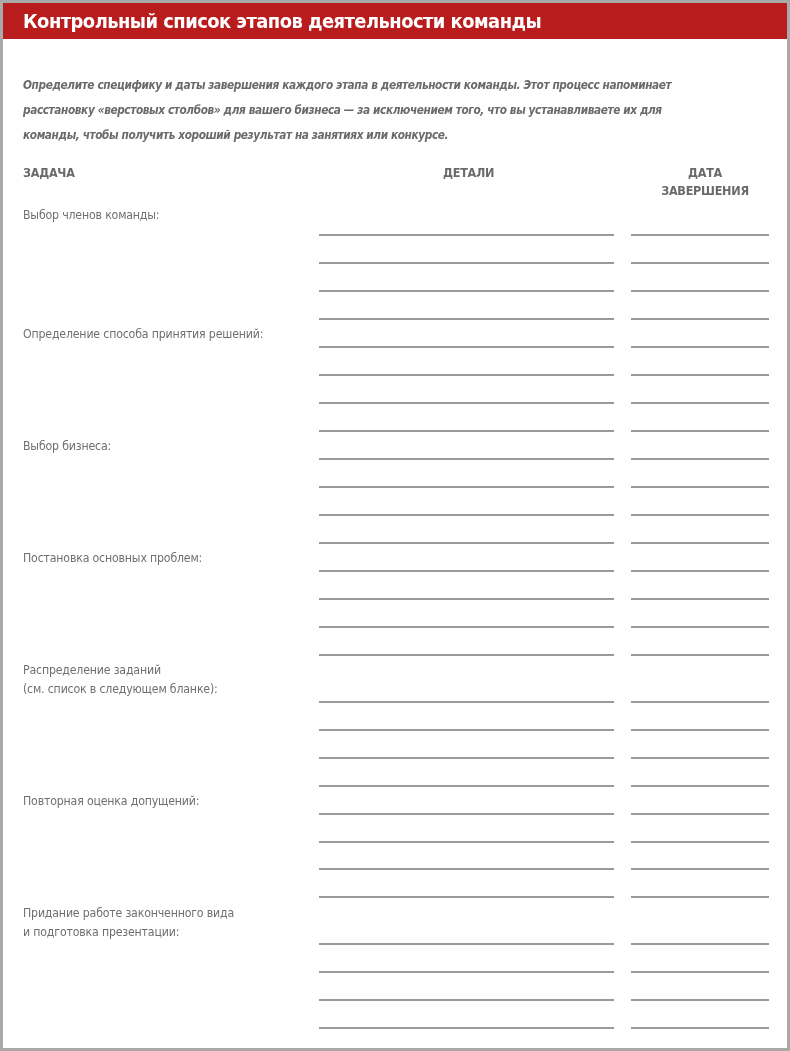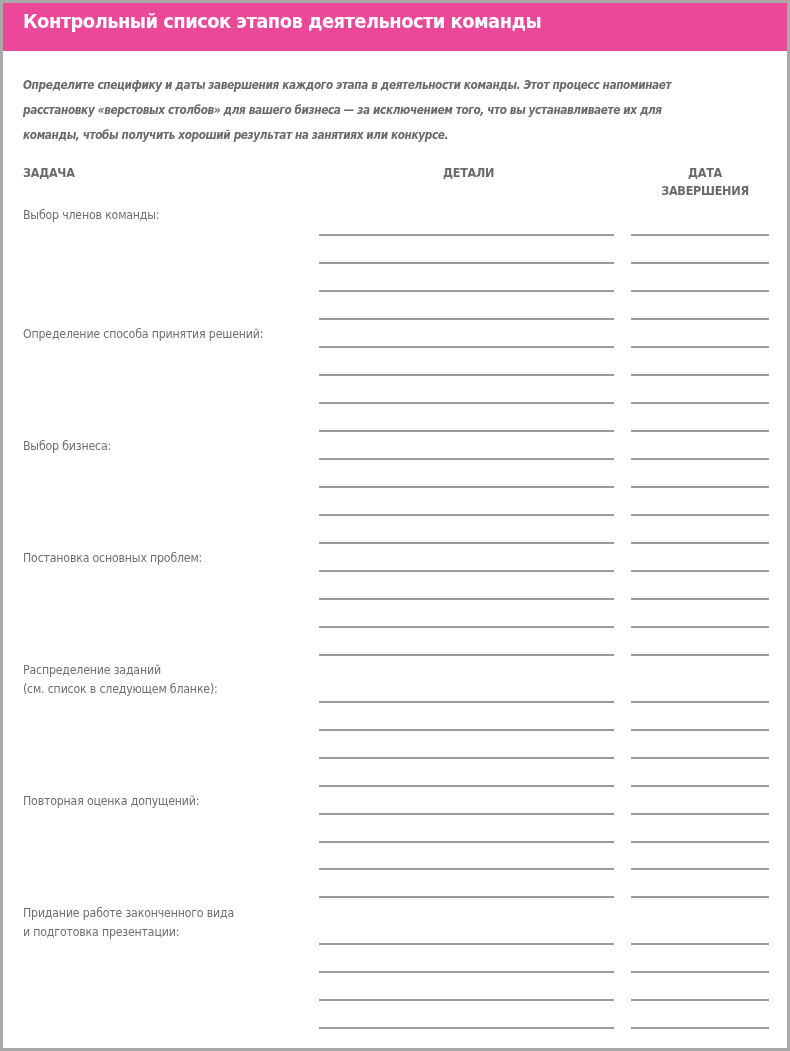--- a/index.html
+++ b/index.html
@@ -2,22 +2,22 @@
 <html><head>
   <meta charset="utf-8">
   <style>
     html, body { margin: 0; padding: 0; background: #ffffff; }
     body { width: 790px; height: 1051px; position: relative; overflow: hidden; font-family: "DejaVu Sans", sans-serif; }
     .frame {
       position: absolute; left: 0; top: 0; width: 790px; height: 1051px;
       box-sizing: border-box; border: 3px solid #a9a9a9; border-top-width: 3px; background: #fff;
     }
     .header {
-      position: absolute; left: 3px; top: 3px; width: 784px; height: 48px;
-      background: #ec4899; color: #ffffff;
+      position: absolute; left: 3px; top: 3px; width: 784px; height: 36px;
+      background: #b91c1c; color: #ffffff;
     }
     .header-title {
       position: absolute; left: 20px; top: 7px;
       font-family: "DejaVu Sans", sans-serif; font-weight: bold; font-size: 19.5px;
       letter-spacing: -0.6px; white-space: nowrap; transform: scaleX(0.92); transform-origin: left center;
     }
     .intro {
       position: absolute; left: 23px; top: 73px; width: 760px;
       font-family: "DejaVu Sans", sans-serif; font-style: italic; font-weight: bold;
       font-size: 12px; line-height: 25px; color: #6a6a6a; letter-spacing: -0.45px;

